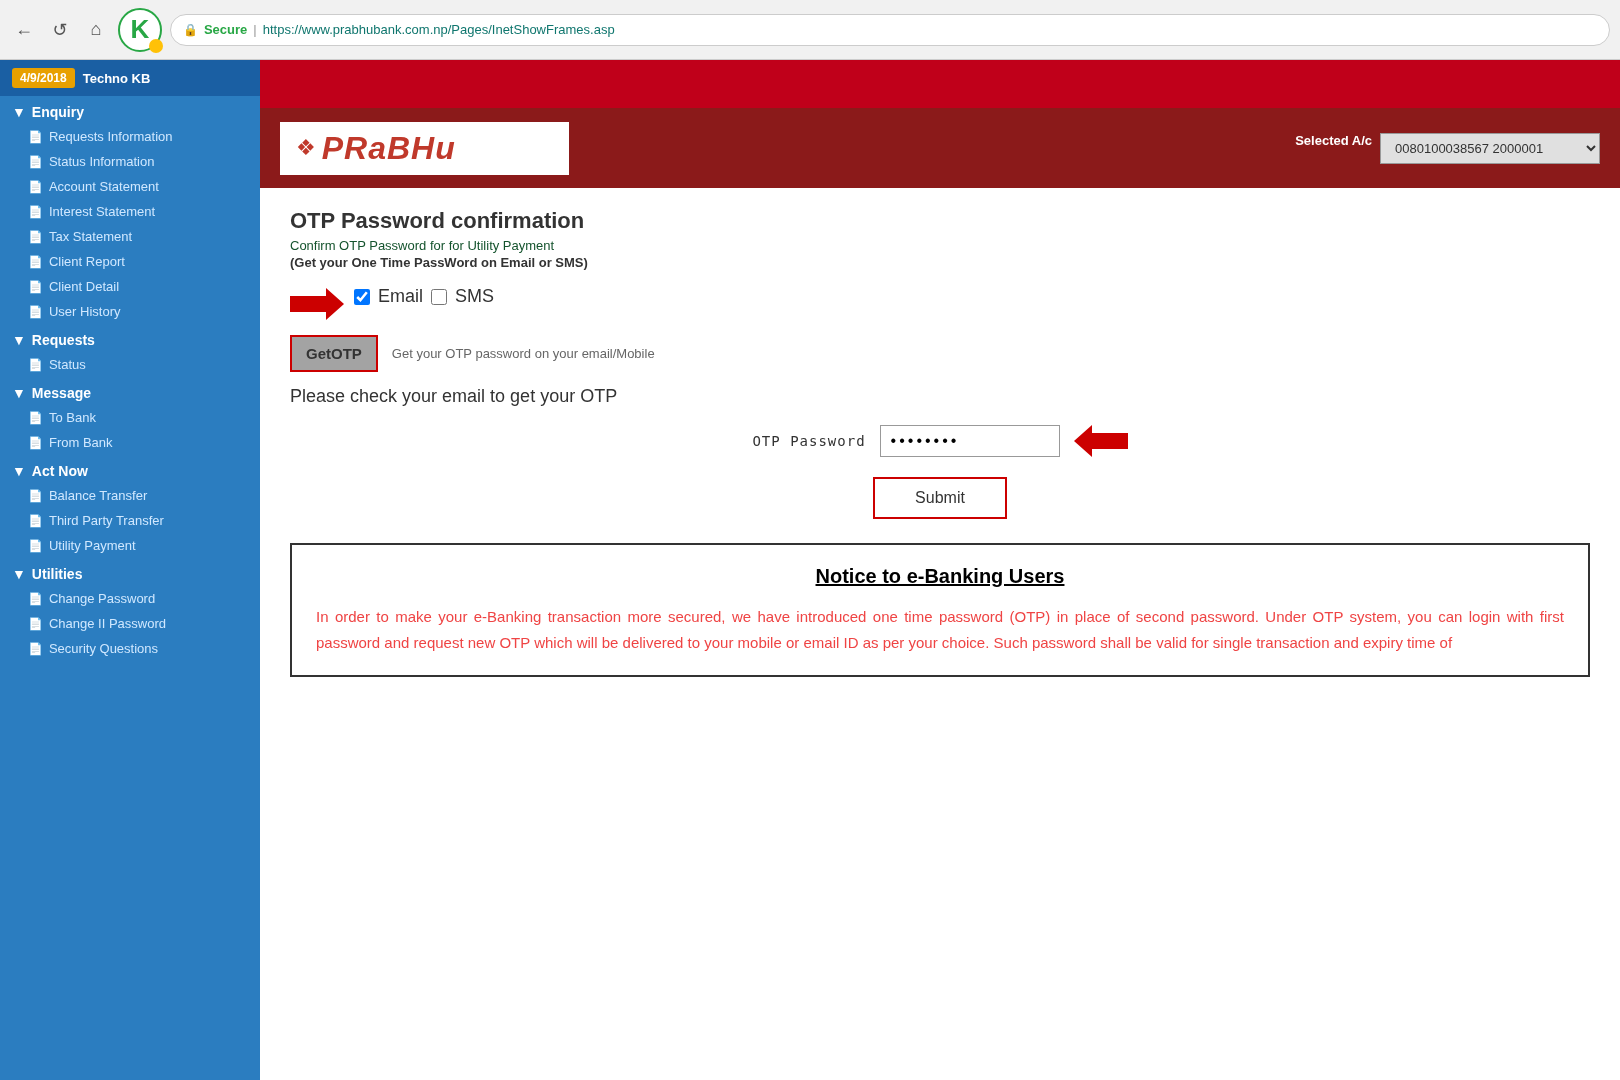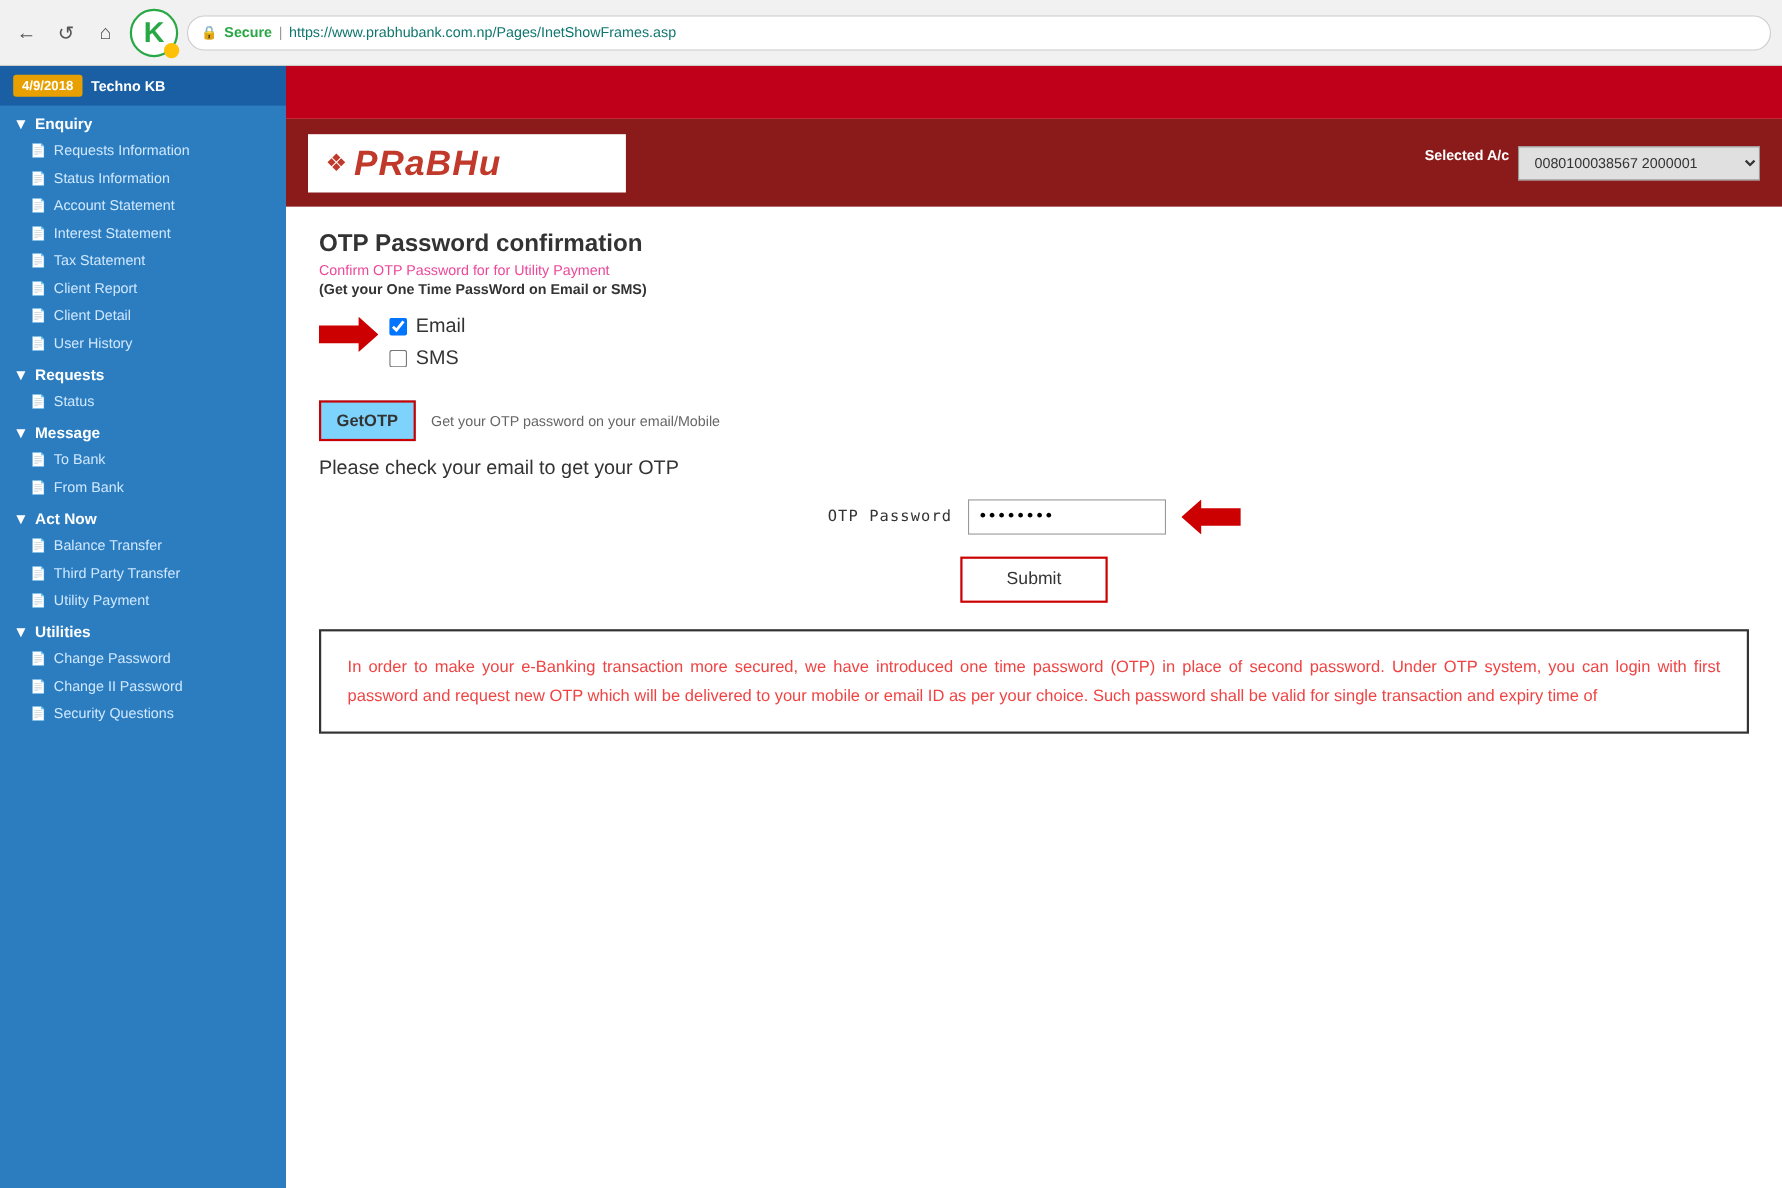--- a/index.html
+++ b/index.html
@@ -190,32 +190,32 @@
       background: #fff;
     }
     .otp-title {
       font-size: 22px;
       font-weight: bold;
       color: #333;
       margin-bottom: 4px;
     }
     .otp-subtitle {
       font-size: 13px;
-      color: #ec4899;
+      color: #14532d;
       margin-bottom: 2px;
     }
     .otp-note {
       font-size: 13px;
       color: #333;
       font-weight: bold;
       margin-bottom: 16px;
     }
     .otp-options {
       display: flex;
-      flex-direction: column;
+      flex-direction: row;
       gap: 8px;
       margin-bottom: 14px;
       position: relative;
     }
     .otp-option {
       display: flex;
       align-items: center;
       gap: 8px;
       font-size: 16px;
       color: #333;
@@ -225,21 +225,21 @@
       cursor: pointer;
     }
     .getotp-row {
       display: flex;
       align-items: center;
       gap: 14px;
       margin-bottom: 14px;
     }
     .getotp-btn {
       border: 2px solid #c00;
-      background: #7dd3fc;
+      background: #a3a3a3;
       padding: 8px 14px;
       font-size: 15px;
       cursor: pointer;
       color: #333;
       font-weight: bold;
     }
     .getotp-hint {
       font-size: 13px;
       color: #666;
     }
@@ -479,17 +479,18 @@
         <svg width="54" height="32" viewBox="0 0 54 32" style="transform:none;">
           <polygon points="54,8 18,8 18,0 0,16 18,32 18,24 54,24" fill="#cc0000"></polygon>
         </svg>
       </div>
 
       <div class="submit-row">
         <button class="submit-btn">Submit</button>
       </div>
 
       <div class="notice-box">
+        <div class="notice-title">Notice to e-Banking Users</div>
         <div class="notice-text">In order to make your e-Banking transaction more secured, we have introduced one time password (OTP) in place of second password.  Under OTP system, you can login with first password and request new OTP which will be delivered to your mobile or email ID as per your choice. Such password shall be valid for single transaction and expiry time of</div>
       </div>
     </div>
   </div>
 </div>
 
 </body></html>

